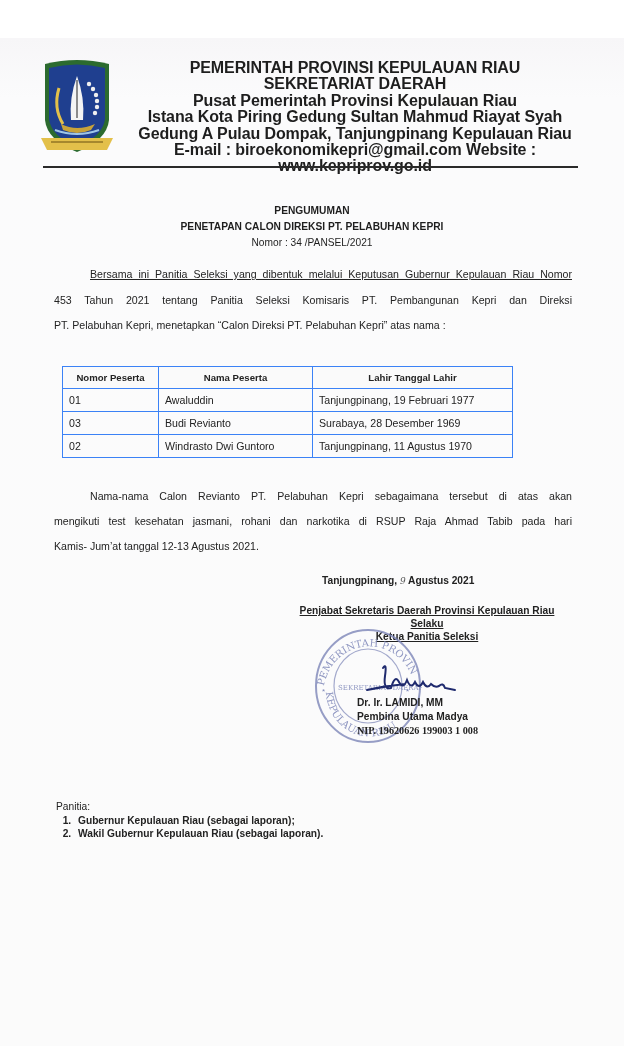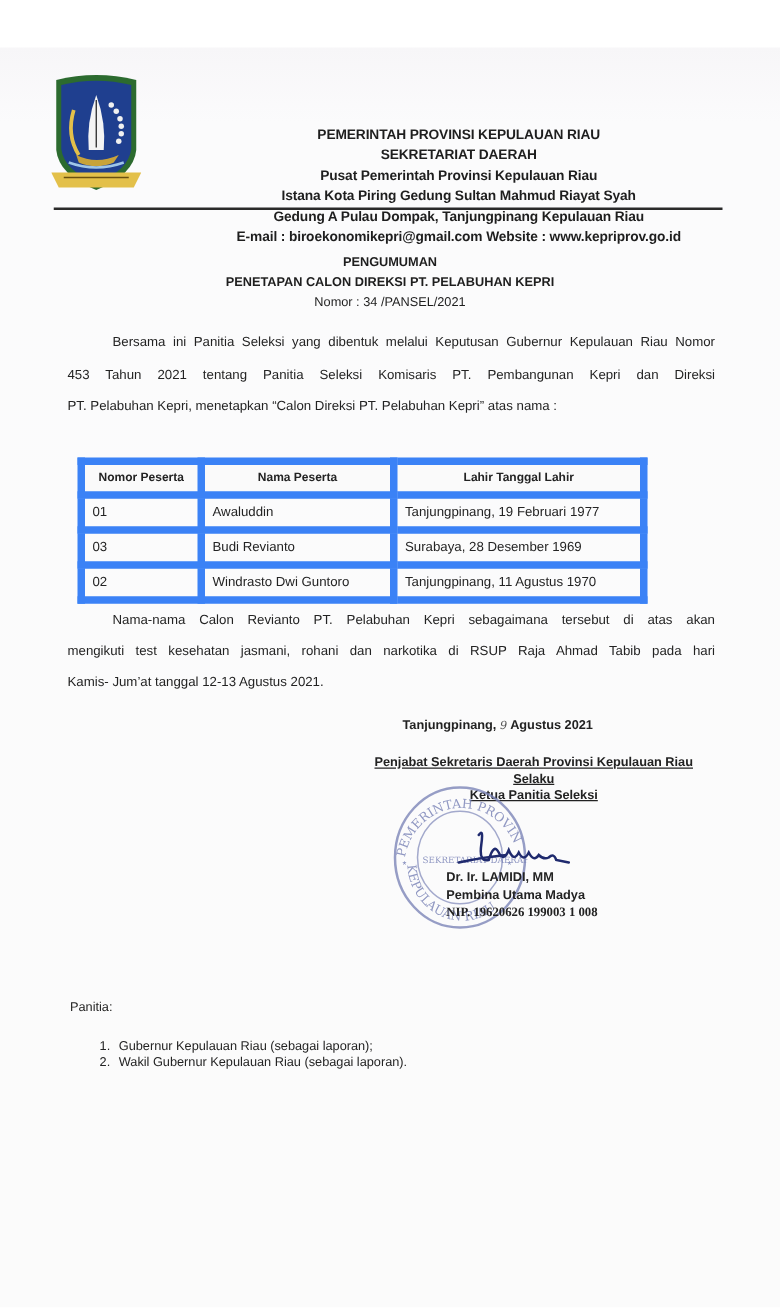--- a/index.html
+++ b/index.html
@@ -14,47 +14,47 @@
     background: linear-gradient(180deg, #f7f6f8 0%, #fbfbfc 6%, #fbfbfb 100%);
   }
   .abs { position: absolute; }
   .center { text-align: center; text-decoration: underline; }
   .bold { font-weight: bold; }
 
   
   .logo { left: 41px; top: 58px; width: 72px; height: 98px; }
 
   
-  .lh { left: 142px; width: 450px; text-align: center; font-size: 11px; font-weight: bold; line-height: 16.4px; letter-spacing: -0.1px; margin-top: 40px; }
+  .lh { left: 130px; width: 450px; text-align: center; font-size: 16px; font-weight: bold; line-height: 16.4px; letter-spacing: -0.1px; }
   .lh-line { left: 43px; top: 166px; width: 535px; height: 0; border-top: 2.2px solid #2a2a2a; }
 
   
   .ttl { left: 0; width: 624px; text-align: center; font-size: 10.2px; line-height: 16px; }
 
   
   .para { font-size: 10.6px; line-height: 25px; color: #232323; }
   .just { text-align: justify; text-align-last: justify; }
 
   
   table.list { position: absolute; left: 62px; top: 366px; border-collapse: collapse; font-size: 10.6px; color: #232323; }
-  table.list th, table.list td { border: 6px solid #3b82f6; height: 22px; padding: 0 6px; }
+  table.list th, table.list td { border: 1px solid #3b82f6; height: 22px; padding: 0 6px; }
   table.list th { font-weight: bold; font-size: 9.6px; background: #fafafa; height: 21px; }
   table.list td.num { text-align: left; }
   table.list col.c1 { width: 96px; }
   table.list col.c2 { width: 154px; }
   table.list col.c3 { width: 200px; }
 
   
   .sig { font-size: 10.2px; line-height: 13.5px; font-weight: bold; color: #222; }
   .stamp { left: 310px; top: 622px; width: 112px; height: 126px; }
   .signature { left: 365px; top: 660px; width: 100px; height: 40px; }
 
   
   .cc { left: 56px; top: 800px; font-size: 10.2px; line-height: 13.5px; color: #232323; }
-  .cc ol { margin: 17px; padding-left: 18px; }
+  .cc ol { margin: 0; padding-left: 18px; font-weight: bold; }
   .cc li { padding-left: 4px; }
 </style>
 </head>
 <body>
 
 <div class="paper"></div>
 
 <div class="abs logo">
   <svg width="72" height="98" viewBox="0 0 72 98">
     <path d="M4 6 Q36 -2 68 6 L68 62 Q66 82 36 94 Q6 82 4 62 Z" fill="#2c6b2f"></path>
@@ -85,21 +85,21 @@
 <div class="abs lh" style="top:142px;">E-mail : biroekonomikepri@gmail.com Website : www.kepriprov.go.id</div>
 <div class="abs lh-line"></div>
 
 <div class="abs ttl bold" style="top:203px;">PENGUMUMAN</div>
 <div class="abs ttl bold" style="top:219px;">PENETAPAN CALON DIREKSI PT. PELABUHAN KEPRI</div>
 <div class="abs ttl" style="top:235px;">
   <span>Nomor :</span>
   <span>34 /PANSEL/2021</span>
 </div>
 
-<div class="abs para just" style="left:90px; top:262px; width:482px;">Bersama ini Panitia Seleksi yang dibentuk melalui Keputusan Gubernur Kepulauan Riau Nomor</div>
+<div class="abs para just" style="left:90px; top:262px; width:482px;text-decoration:underline;">Bersama ini Panitia Seleksi yang dibentuk melalui Keputusan Gubernur Kepulauan Riau Nomor</div>
 <div class="abs para just" style="left:54px; top:288px; width:518px;">453 Tahun 2021 tentang Panitia Seleksi Komisaris PT. Pembangunan Kepri dan Direksi</div>
 <div class="abs para" style="left:54px; top:313px; width:518px;">PT. Pelabuhan Kepri, menetapkan “Calon Direksi PT. Pelabuhan Kepri” atas nama :</div>
 
 <table class="list">
   <colgroup>
       <col class="c1">
       <col class="c2">
       <col class="c3">
     </colgroup>
   <thead>

